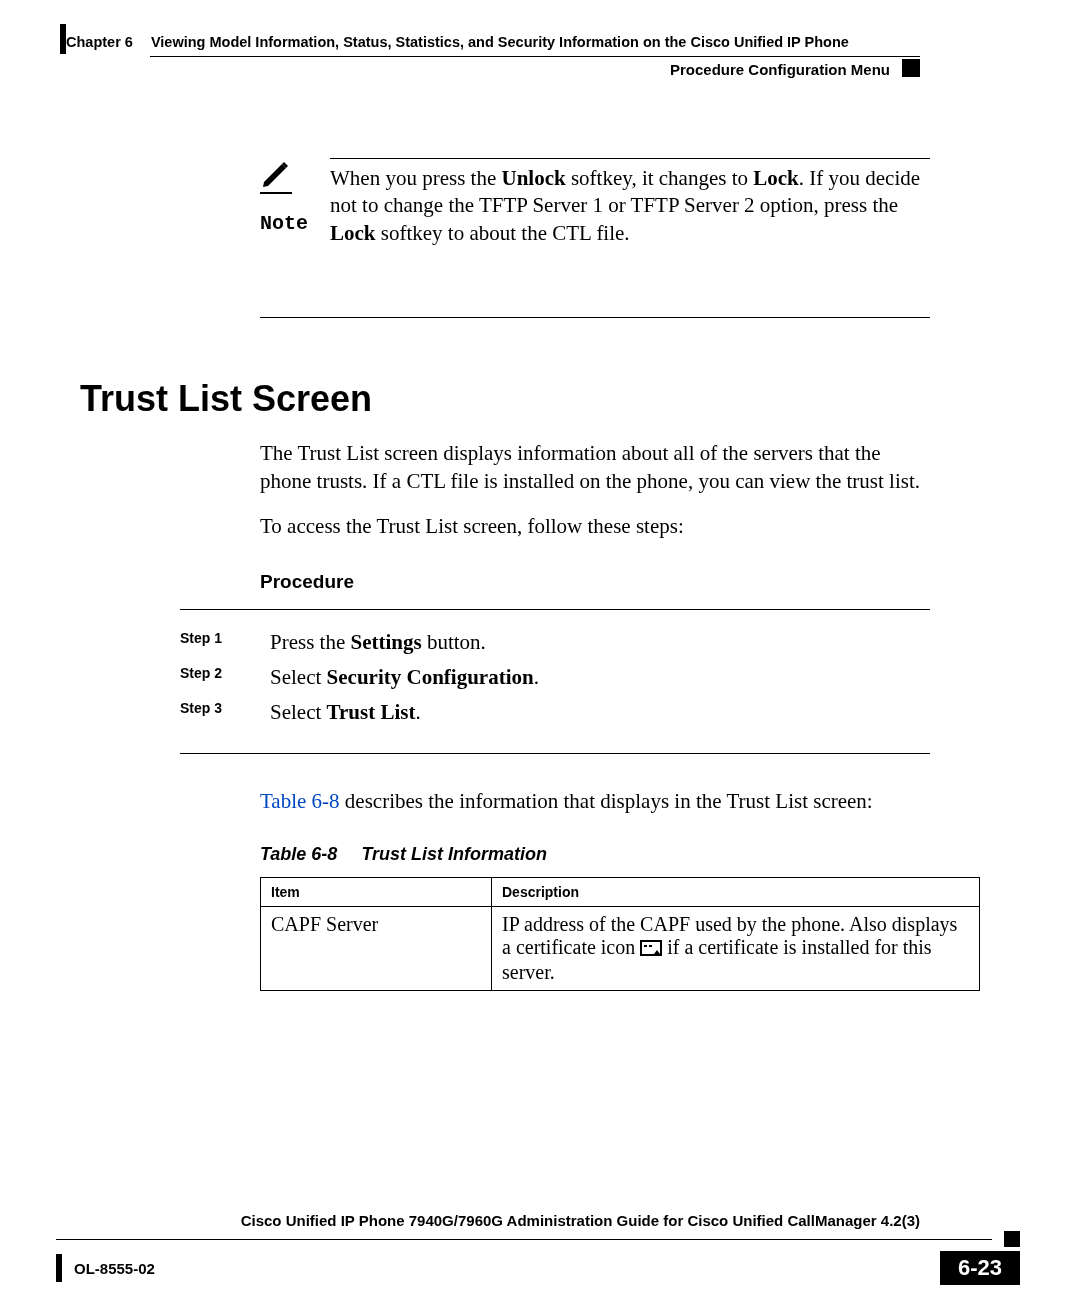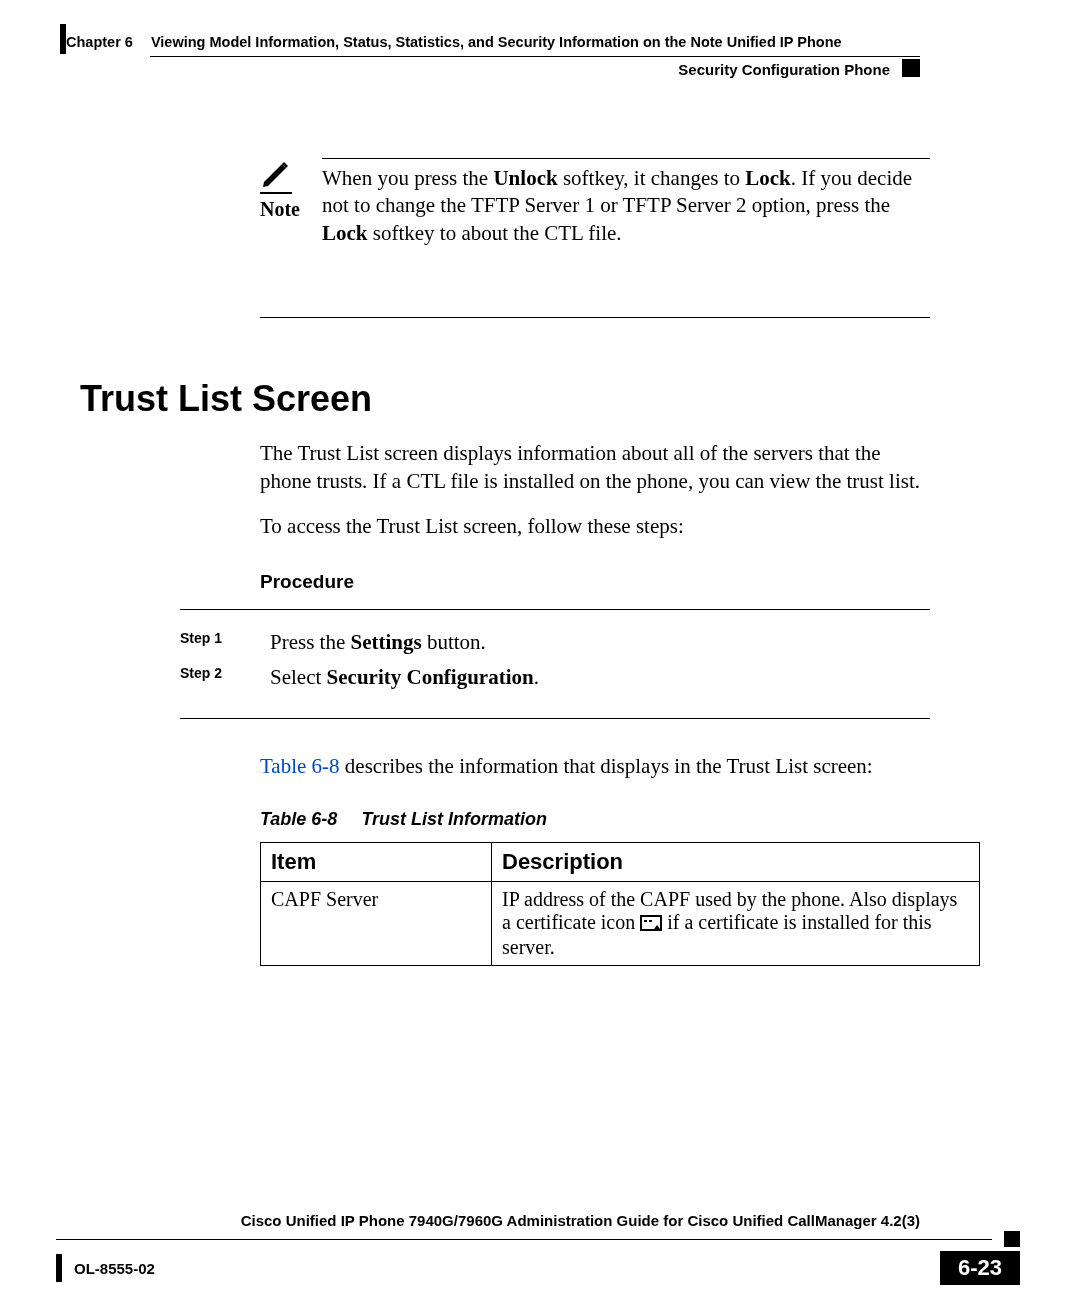--- a/index.html
+++ b/index.html
@@ -80,24 +80,24 @@
   .pencil-icon svg {
     width: 32px;
     height: 32px;
   }
   .note-underline {
     border-bottom: 2px solid #000;
     width: 32px;
     margin-top: -2px;
   }
   .note-label {
-    font-family: Liberation Serif, serif;
+    font-family: Liberation Mono, monospace;
     font-weight: bold;
     font-size: 20px;
-    margin-top: 4px;
+    margin-top: 18px;
   }
   .note-text-col {
     flex: 1;
     border-top: 1px solid #000;
     padding-top: 6px;
     font-size: 21px;
     line-height: 1.3;
   }
   .note-bottom-rule {
     border-top: 1.5px solid #000;
@@ -162,21 +162,21 @@
   }
   table.info-table th, table.info-table td {
     border: 1px solid #000;
     padding: 6px 10px;
     vertical-align: top;
     text-align: left;
   }
   table.info-table th {
     font-family: Arial, Helvetica, sans-serif;
     font-weight: bold;
-    font-size: 22px;
+    font-size: 14px;
   }
   .cert-icon {
     display: inline-block;
     vertical-align: middle;
   }
   .cert-icon svg { width: 22px; height: 16px; }
 
   .footer {
     position: absolute;
     bottom: 26px;
@@ -244,27 +244,27 @@
 </style>
 </head>
 <body>
 
 <div class="page-top">
   <div class="top-rule-row">
     <div class="top-mark-left"></div>
     <div class="top-header-text">
       <div class="chapter-line">
         <span class="ch-label">Chapter 6</span>
-        <span class="ch-title">Viewing Model Information, Status, Statistics, and Security Information on the Note Unified IP Phone</span>
+        <span class="ch-title">Viewing Model Information, Status, Statistics, and Security Information on the Cisco Unified IP Phone</span>
       </div>
     </div>
   </div>
   <div class="top-under-rule">
     <div style="display:flex; align-items:center; gap:12px;">
-      <span class="section-name">Security Configuration Phone</span>
+      <span class="section-name">Procedure Configuration Menu</span>
       <div class="top-mark-right"></div>
     </div>
   </div>
 </div>
 
 <div class="content">
 
   <div class="note-block">
     <div class="note-table">
       <div>
@@ -296,20 +296,26 @@
     <div class="step-row">
       <div class="step-label">Step 1</div>
       <div class="step-text">
         <span>Press the </span><b>Settings</b><span> button.</span>
       </div>
     </div>
     <div class="step-row">
       <div class="step-label">Step 2</div>
       <div class="step-text">
         <span>Select </span><b>Security Configuration</b><span>.</span>
+      </div>
+    </div>
+    <div class="step-row">
+      <div class="step-label">Step 3</div>
+      <div class="step-text">
+        <span>Select </span><b>Trust List</b><span>.</span>
       </div>
     </div>
   </div>
 
   <div class="proc-rule" style="margin-top:28px;"></div>
 
   <p class="body-para" style="margin-top:34px;">
     <span class="link">Table 6-8</span><span> describes the information that displays in the Trust List screen:</span>
   </p>
 

